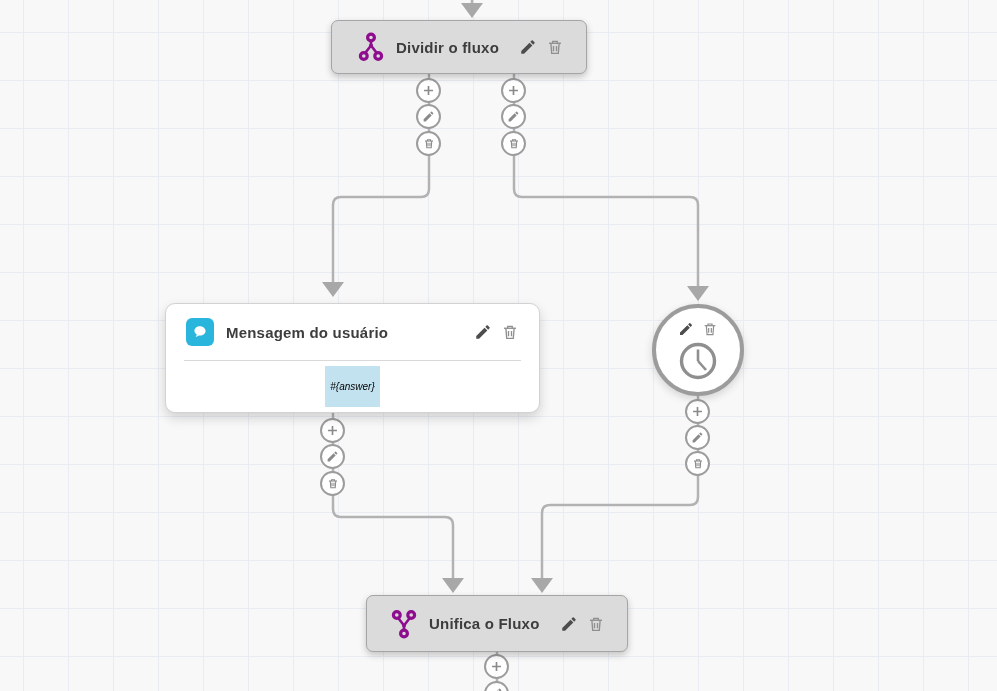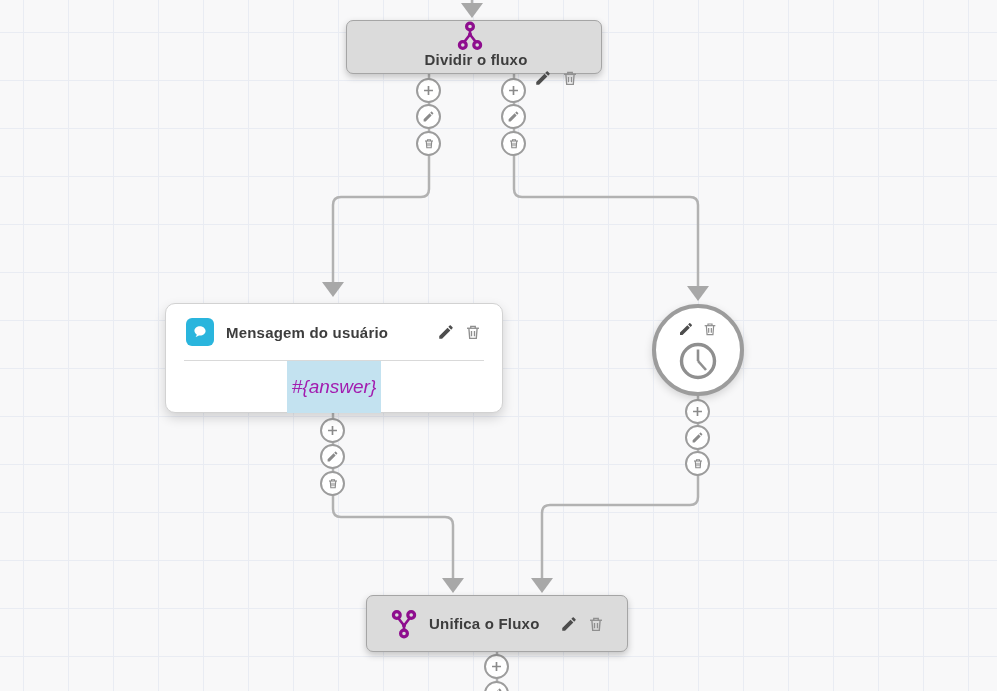--- a/index.html
+++ b/index.html
@@ -15,37 +15,37 @@
   }
   .connectors{position:absolute;left:0;top:0;z-index:1;}
   .connectors path.line{stroke:#b2b2b2;stroke-width:2.5;fill:none;}
   .connectors polygon.arrow{fill:#a8a8a8;stroke:none;}
 
   .gray-node{
     position:absolute;display:flex;align-items:center;box-sizing:border-box;
     background:#dbdbdb;border:1px solid #a5a5a5;border-radius:7px;
     box-shadow:0 3px 7px rgba(0,0,0,.22);z-index:3;cursor:move;
   }
-  .node-split{left:346px;top:20px;width:256px;height:54px;padding:0 22px 0 26px;flex-direction:column;}
+  .node-split{left:331px;top:20px;width:256px;height:54px;padding:0 22px 0 26px;}
   .node-merge{left:366px;top:595px;width:262px;height:57px;padding:0 22px 0 24px;}
   .node-title{font-weight:bold;font-size:15px;color:#3d3d3d;letter-spacing:.2px;white-space:nowrap;}
   .flow-icon{margin-right:12px;flex:0 0 auto;display:block;}
   .hdr-actions{margin-left:auto;display:flex;align-items:center;gap:9px;}
   .act{display:flex;align-items:center;justify-content:center;cursor:pointer;background:none;border:none;padding:0;}
 
   .white-node{
-    position:absolute;left:165px;top:303px;width:338px;height:110px;box-sizing:border-box;
+    position:absolute;left:165px;top:303px;width:375px;height:110px;box-sizing:border-box;
     background:#fff;border:1px solid #d2d2d2;border-radius:10px;
     box-shadow:0 5px 12px rgba(0,0,0,.16);z-index:3;cursor:move;
   }
   .wn-header{height:56px;display:flex;align-items:center;padding:0 20px;}
   .wn-icon{width:28px;height:28px;border-radius:6px;background:#2ab5dd;display:flex;align-items:center;justify-content:center;margin-right:12px;flex:0 0 auto;}
   .wn-divider{height:1px;background:#d9d9d9;margin:0 18px;}
   .wn-body{height:51px;display:flex;align-items:center;justify-content:center;}
-  .var-chip{font-style:italic;font-size:19px;color:#a21caf;background:#c3e2f0;padding:15px 5px;}
+  .var-chip{font-style:italic;font-size:10px;color:#000000;background:#c3e2f0;padding:15px 5px;}
 
   .timer-node{
     position:absolute;left:652px;top:304px;width:92px;height:92px;box-sizing:border-box;
     border-radius:50%;background:#fff;border:4px solid #9c9c9c;
     box-shadow:0 3px 8px rgba(0,0,0,.15);z-index:3;cursor:move;
     display:flex;flex-direction:column;align-items:center;
   }
   .timer-actions{display:flex;gap:8px;margin-top:12px;}
 
   .pill-btn{

